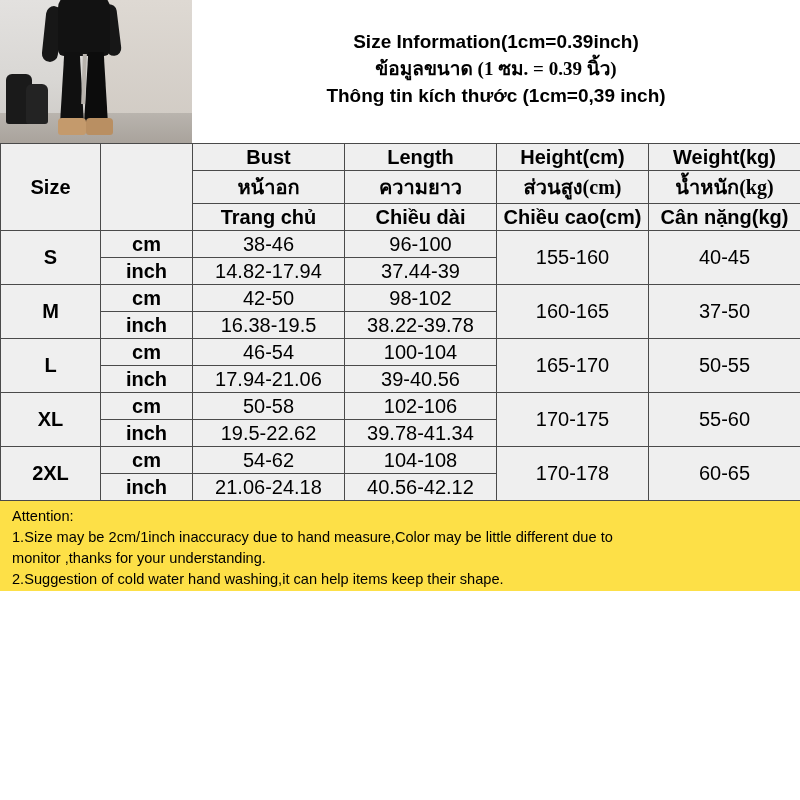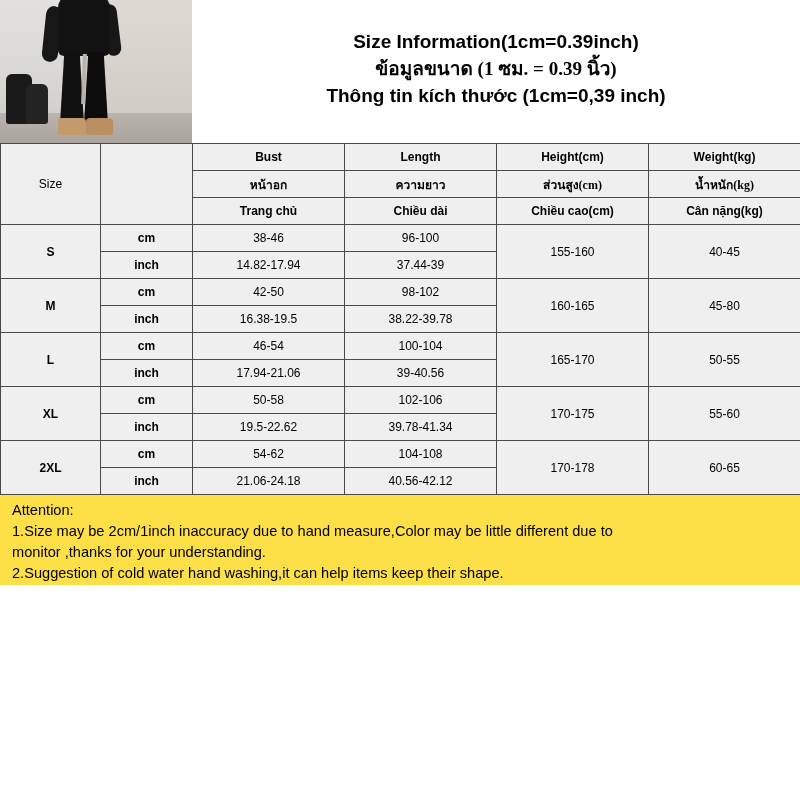--- a/index.html
+++ b/index.html
@@ -138,39 +138,39 @@
   
   table.size-table {
     border-collapse: collapse;
     width: 800px;
     table-layout: fixed;
   }
   table.size-table td {
     border: 1px solid #4a4a4a;
     text-align: center;
     vertical-align: middle;
-    font-size: 12px;
+    font-size: 20px;
     background: #efefef;
     padding: 0;
     height: 26px;
   }
   .c-size  { width: 100px; }
   .c-unit  { width: 92px; }
   .c-bust  { width: 152px; }
   .c-len   { width: 152px; }
   .c-hei   { width: 152px; }
   .c-wei   { width: 152px; }
 
   td.hdr {
     font-weight: bold;
     background: #e3e3e3;
     font-size: 15px;
   }
   td.hdr-size {
-    font-weight: normal;
+    font-weight: bold;
     background: #dedede;
     font-size: 17px;
   }
   td.sizecell {
     font-weight: bold;
     font-size: 17px;
     background: #dedede;
   }
   td.unitcell {
     font-weight: bold;
@@ -270,21 +270,21 @@
         <td class="val">14.82-17.94</td>
         <td class="val">37.44-39</td>
       </tr>
 
       <tr>
         <td class="sizecell" rowspan="2">M</td>
         <td class="unitcell">cm</td>
         <td class="val">42-50</td>
         <td class="val">98-102</td>
         <td class="span-val" rowspan="2">160-165</td>
-        <td class="span-val" rowspan="2">45-80</td>
+        <td class="span-val" rowspan="2">37-50</td>
       </tr>
       <tr>
         <td class="unitcell">inch</td>
         <td class="val">16.38-19.5</td>
         <td class="val">38.22-39.78</td>
       </tr>
 
       <tr>
         <td class="sizecell" rowspan="2">L</td>
         <td class="unitcell">cm</td>

